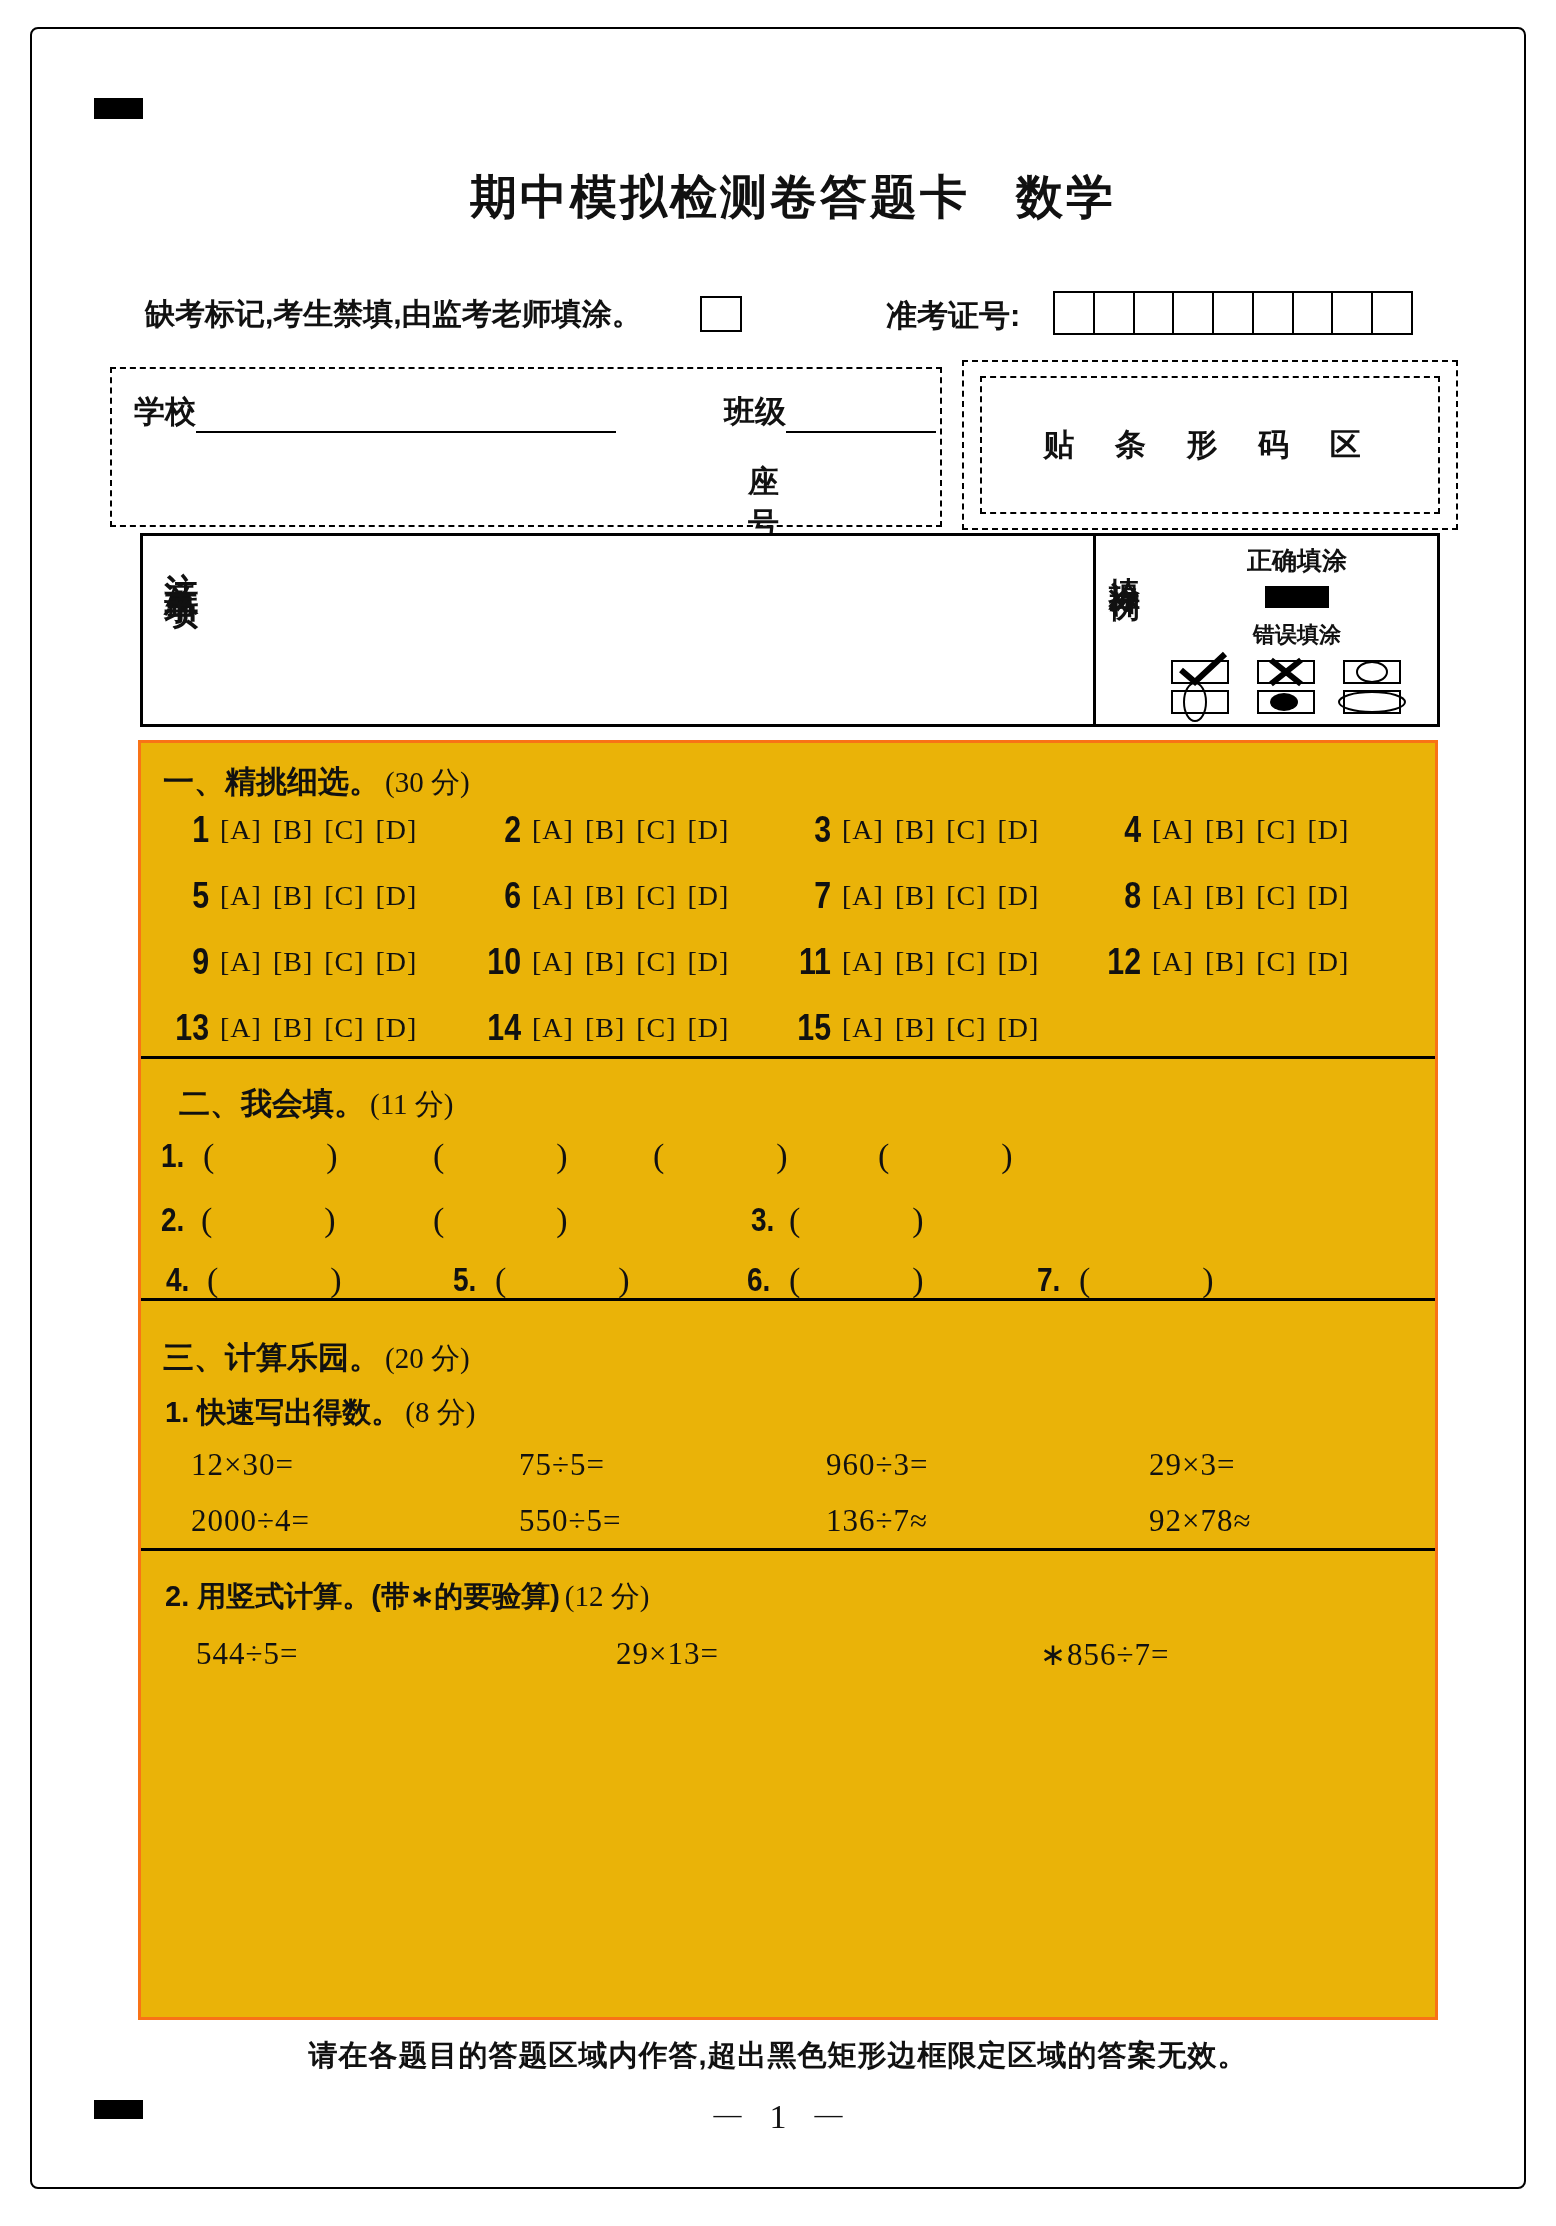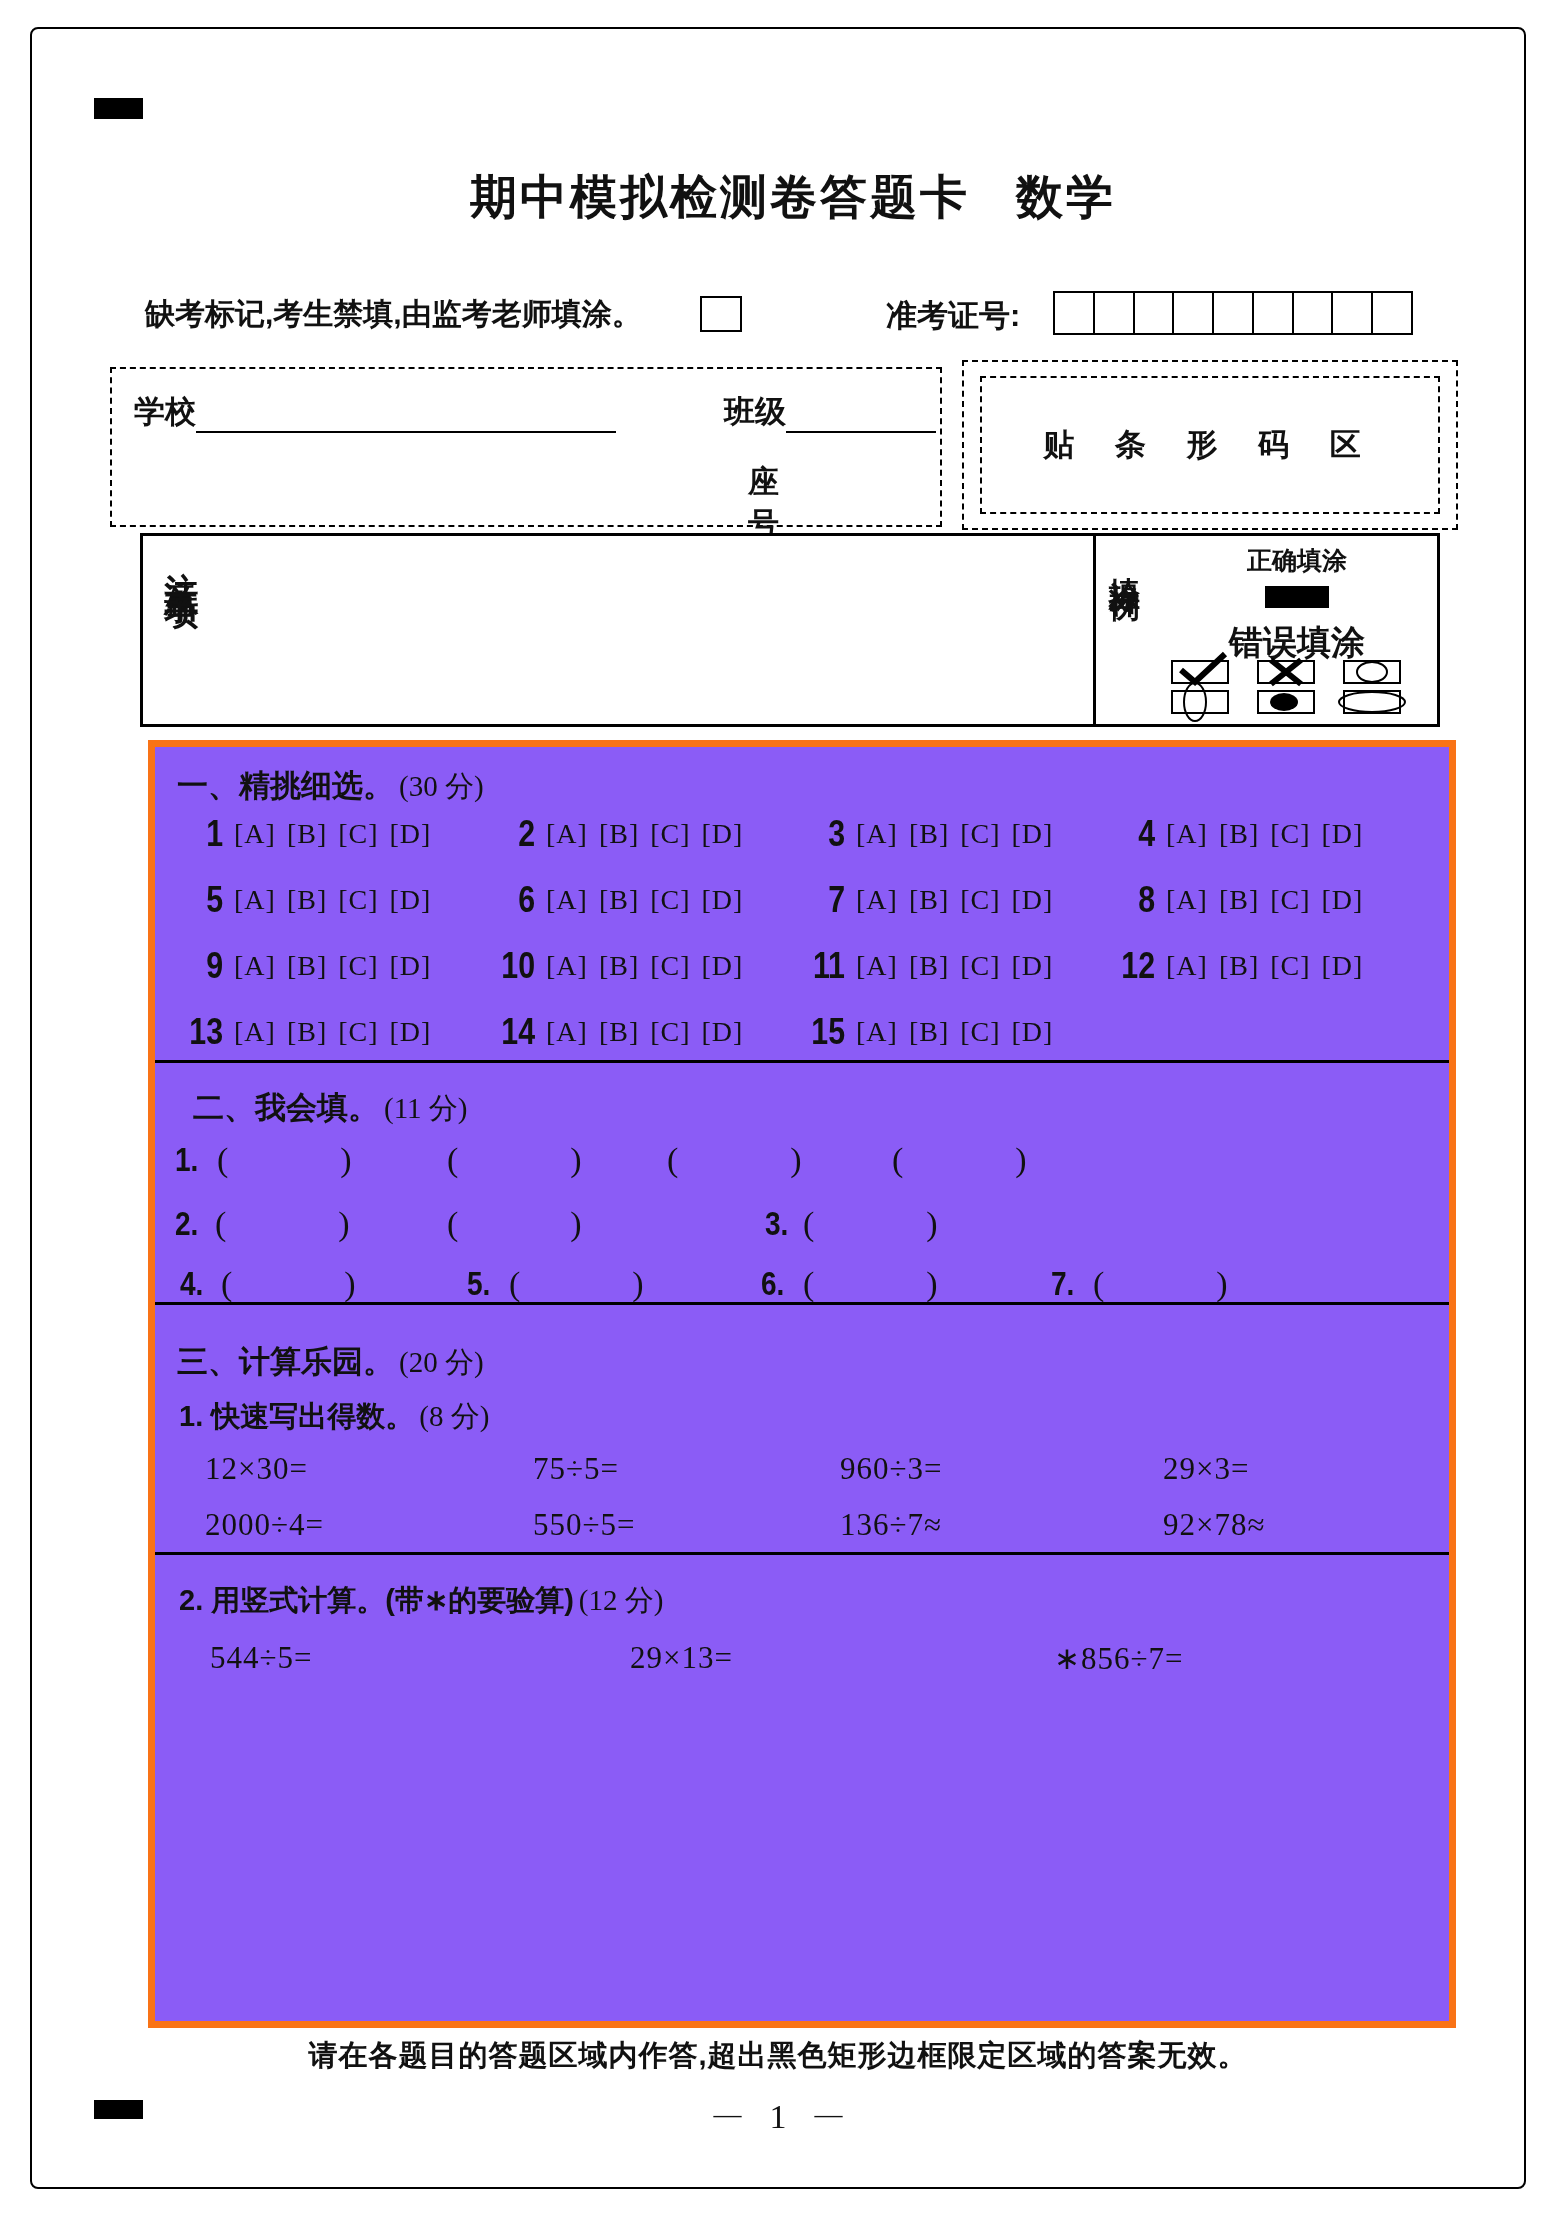--- a/index.html
+++ b/index.html
@@ -39,27 +39,27 @@
   .notice-side{position:absolute;left:16px;top:8px;height:176px;writing-mode:vertical-rl;text-orientation:upright;
     font-size:34px;font-weight:bold;letter-spacing:9px;}
   .notice-list{position:absolute;left:92px;top:12px;width:850px;}
   .notice-item{font-size:24px;font-weight:bold;line-height:41px;white-space:nowrap;}
   .notice-divider{position:absolute;left:950px;top:0;bottom:0;border-left:3px solid #000;}
   .sample-side{position:absolute;left:960px;top:16px;height:160px;writing-mode:vertical-rl;text-orientation:upright;
     font-size:31px;font-weight:bold;letter-spacing:5px;}
   .sample-area{position:absolute;left:1014px;top:0;right:0;bottom:0;}
   .sample-correct-label{position:absolute;top:8px;width:100%;text-align:center;font-size:25px;font-weight:bold;}
   .sample-rect{position:absolute;top:50px;left:50%;margin-left:-32px;width:64px;height:22px;background:#000;}
-  .sample-wrong-label{position:absolute;top:84px;width:100%;text-align:center;font-size:34px;font-weight:bold;}
+  .sample-wrong-label{position:absolute;top:84px;width:100%;text-align:center;font-size:22px;font-weight:bold;}
   .sample-row{position:absolute;left:14px;display:flex;gap:28px;}
   .sample-row-1{top:122px;}
   .sample-row-2{top:152px;}
   .sample-row svg{overflow:visible;display:block;}
 
-  .main-box{position:absolute;left:148px;top:740px;width:1294px;height:1274px;border:7px solid #f97316;background:#8b5cf6;}
+  .main-box{position:absolute;left:138px;top:740px;width:1294px;height:1274px;border:3px solid #f97316;background:#eab308;}
   .divider{position:absolute;left:0;right:0;border-top:3px solid #000;}
   .d1{top:313px;} .d2{top:555px;} .d3{top:805px;}
   .sec{position:absolute;left:0;right:0;}
   .sec1{top:0;height:313px;} .sec2{top:316px;height:239px;}
   .sec3a{top:558px;height:247px;} .sec3b{top:808px;bottom:0;}
   .sec-header{position:absolute;left:22px;font-size:31px;font-weight:bold;white-space:nowrap;}
   .score{font-family:"Liberation Serif",serif;font-weight:normal;font-size:29px;margin-left:5px;}
   .sub-label{position:absolute;left:24px;font-size:29px;font-weight:bold;white-space:nowrap;}
 
   .mcq-item{position:absolute;display:flex;align-items:center;height:46px;}

